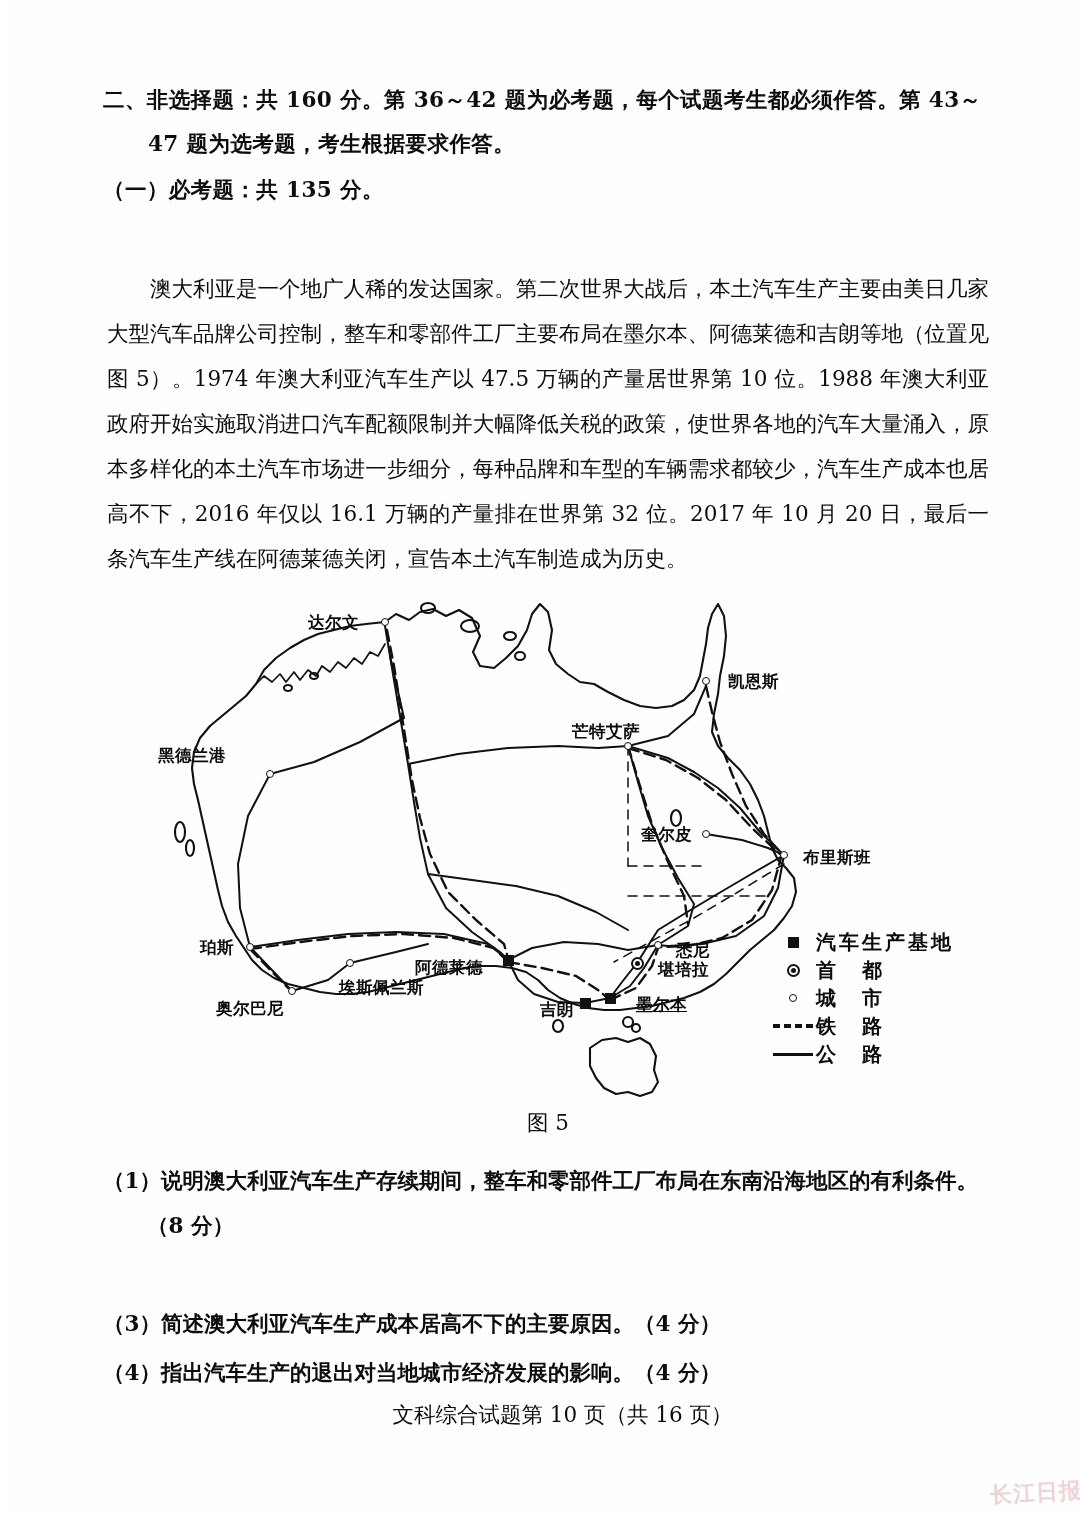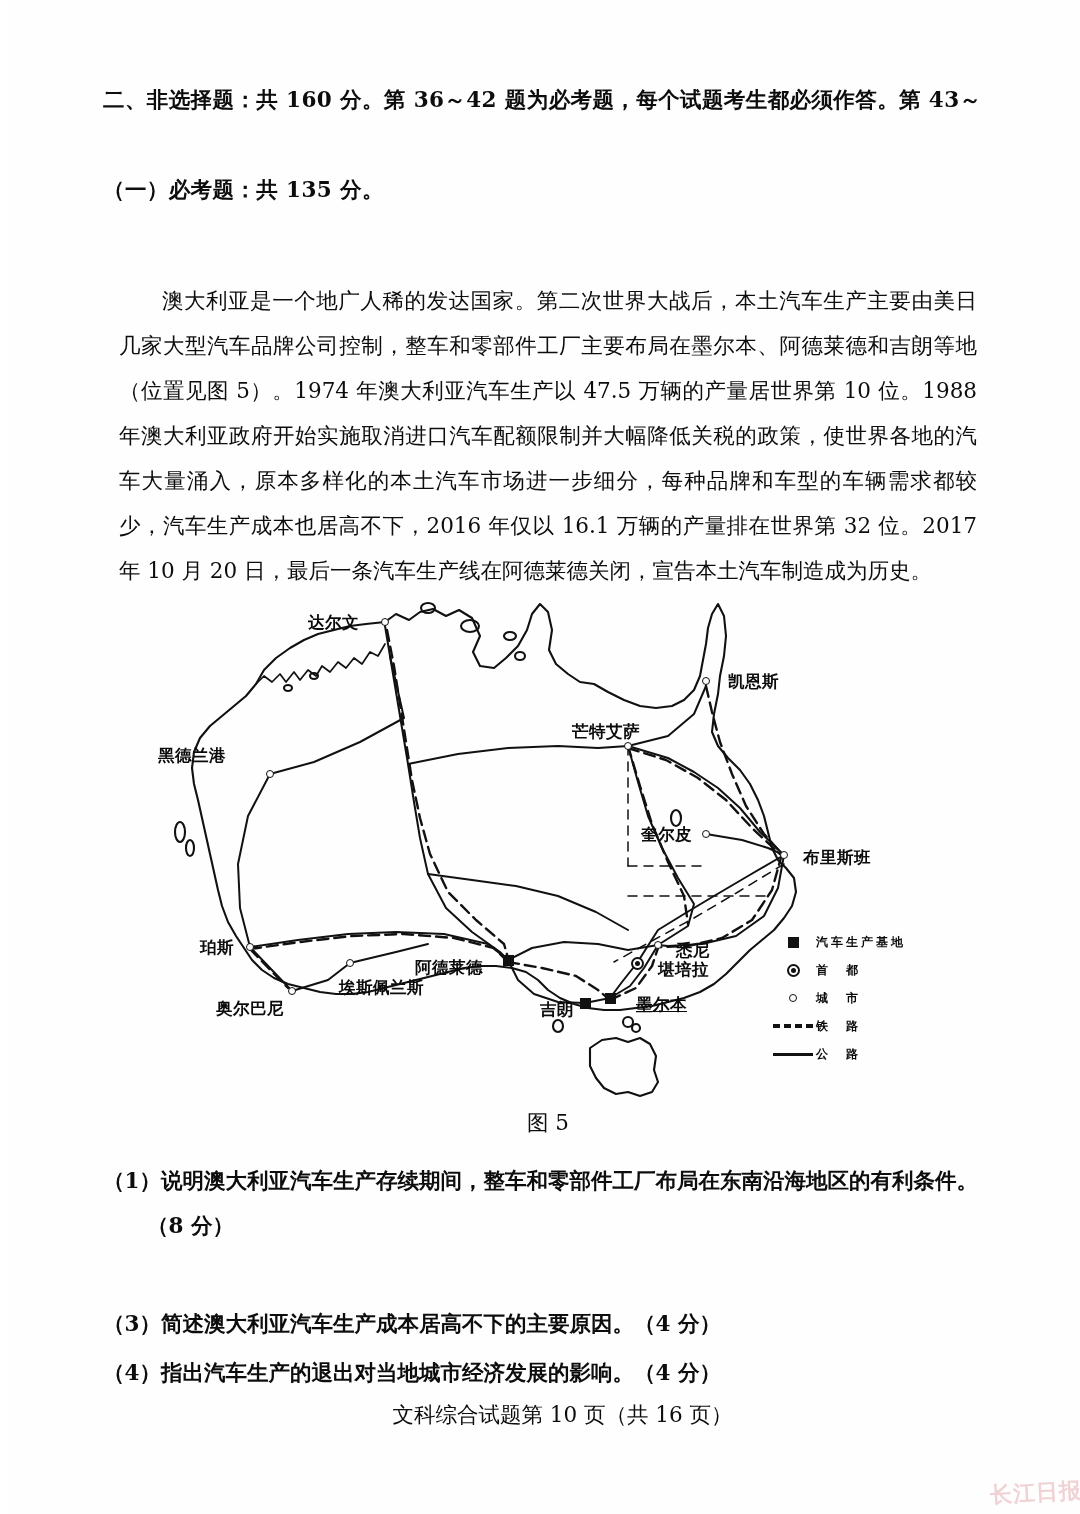--- a/index.html
+++ b/index.html
@@ -40,21 +40,21 @@
     position: absolute;
     left: 95px;
     width: 890px;
     font-size: 21.5px;
     line-height: 45px;
     color: #0d0d0d;
     text-align: justify;
     text-justify: inter-character;
     font-family: "DejaVu Serif", "Liberation Serif", serif;
   }
-  .para p { margin: 16px; text-indent: 2em; }
+  .para p { margin: 4px; text-indent: 2em; }
 
   .qline {
     position: absolute;
     left: 95px;
     width: 895px;
     font-size: 21.5px;
     line-height: 45px;
     color: #0d0d0d;
     font-family: "DejaVu Serif", "Liberation Serif", serif;
     font-weight: bold;
@@ -141,21 +141,21 @@
     align-items: center;
     height: 28px;
   }
   .lg-sym {
     width: 46px;
     display: flex;
     align-items: center;
     justify-content: center;
   }
   .lg-txt {
-    font-size: 12px;
+    font-size: 20px;
     font-weight: 700;
     color: #0b0b0b;
     font-family: Liberation Sans, sans-serif;
     letter-spacing: 3px;
     white-space: nowrap;
   }
   .sym-square { width: 11px; height: 11px; background:#111; }
   .sym-capital {
     width: 13px; height: 13px; border: 2px solid #111; border-radius:50%;
     box-sizing:border-box; display:flex; align-items:center; justify-content:center;
@@ -181,20 +181,21 @@
     transform: rotate(-3deg);
     white-space: nowrap;
   }
 </style>
 </head>
 <body>
 
 <div class="page">
 
   <div class="txt b" style="left:95px; top:78px;">二、非选择题：共 160 分。第 36～42 题为必考题，每个试题考生都必须作答。第 43～</div>
+  <div class="txt b" style="left:140px; top:122px;">47 题为选考题，考生根据要求作答。</div>
 
   <div class="txt b" style="left:95px; top:168px;">（一）必考题：共 135 分。</div>
 
 
   <div class="para" style="top:262px;">
     <p>澳大利亚是一个地广人稀的发达国家。第二次世界大战后，本土汽车生产主要由美日几家大型汽车品牌公司控制，整车和零部件工厂主要布局在墨尔本、阿德莱德和吉朗等地（位置见图 5）。1974 年澳大利亚汽车生产以 47.5 万辆的产量居世界第 10 位。1988 年澳大利亚政府开始实施取消进口汽车配额限制并大幅降低关税的政策，使世界各地的汽车大量涌入，原本多样化的本土汽车市场进一步细分，每种品牌和车型的车辆需求都较少，汽车生产成本也居高不下，2016 年仅以 16.1 万辆的产量排在世界第 32 位。2017 年 10 月 20 日，最后一条汽车生产线在阿德莱德关闭，宣告本土汽车制造成为历史。</p>
   </div>
 
   <div id="map-wrap">
 

